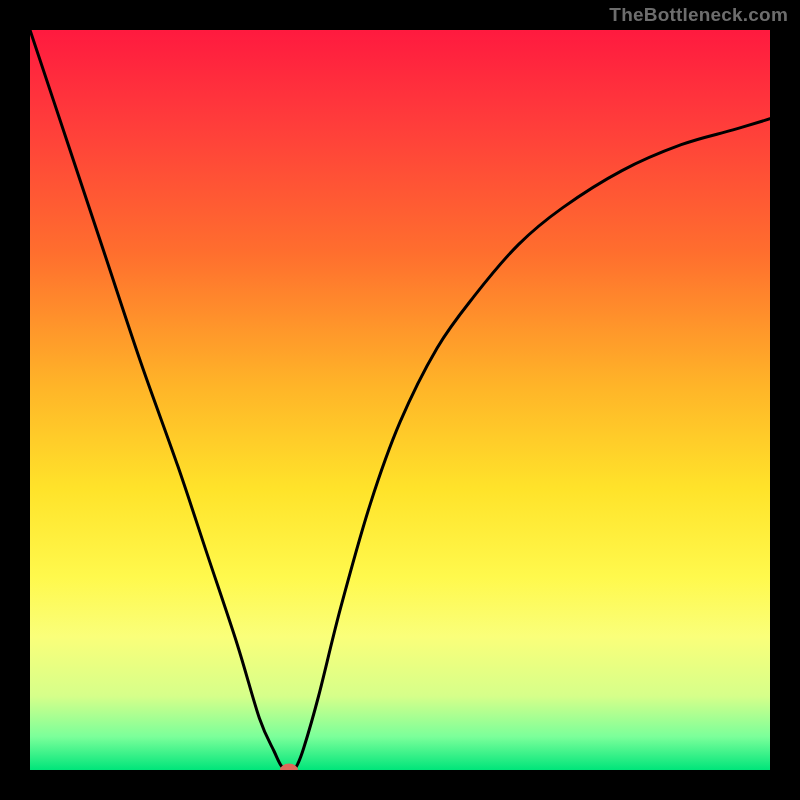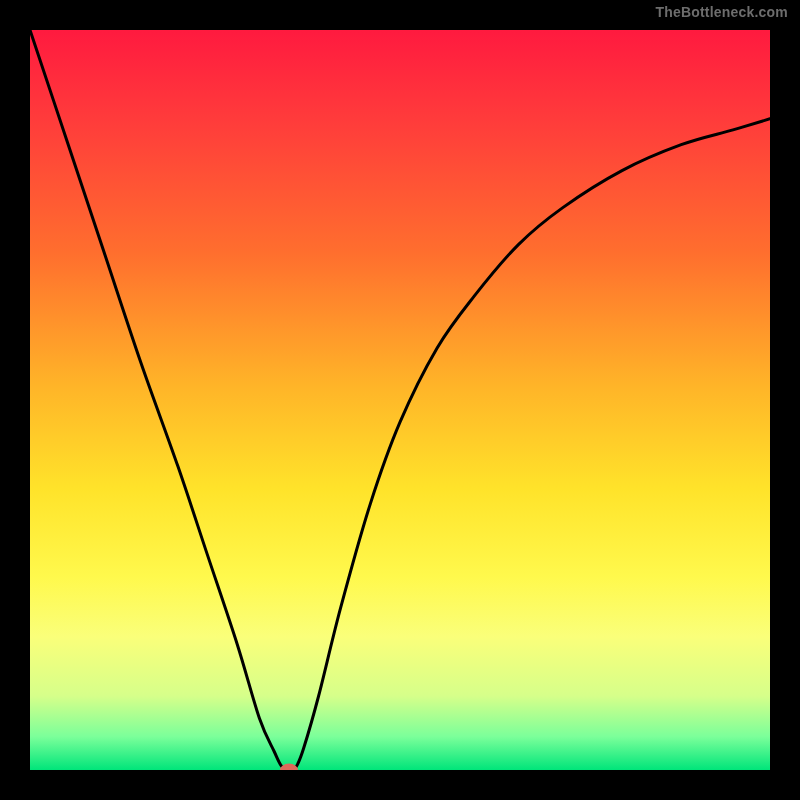--- a/index.html
+++ b/index.html
@@ -15,21 +15,21 @@
     position: relative;
     width: 800px;
     height: 800px;
     background: #000;
   }
   .watermark {
     position: absolute;
     top: 4px;
     right: 12px;
     color: #6d6d6d;
-    font-size: 14px;
+    font-size: 19px;
     font-weight: 600;
     letter-spacing: 0.2px;
     z-index: 10;
   }
   .plot-area {
     position: absolute;
     top: 30px;
     left: 30px;
     width: 740px;
     height: 740px;

